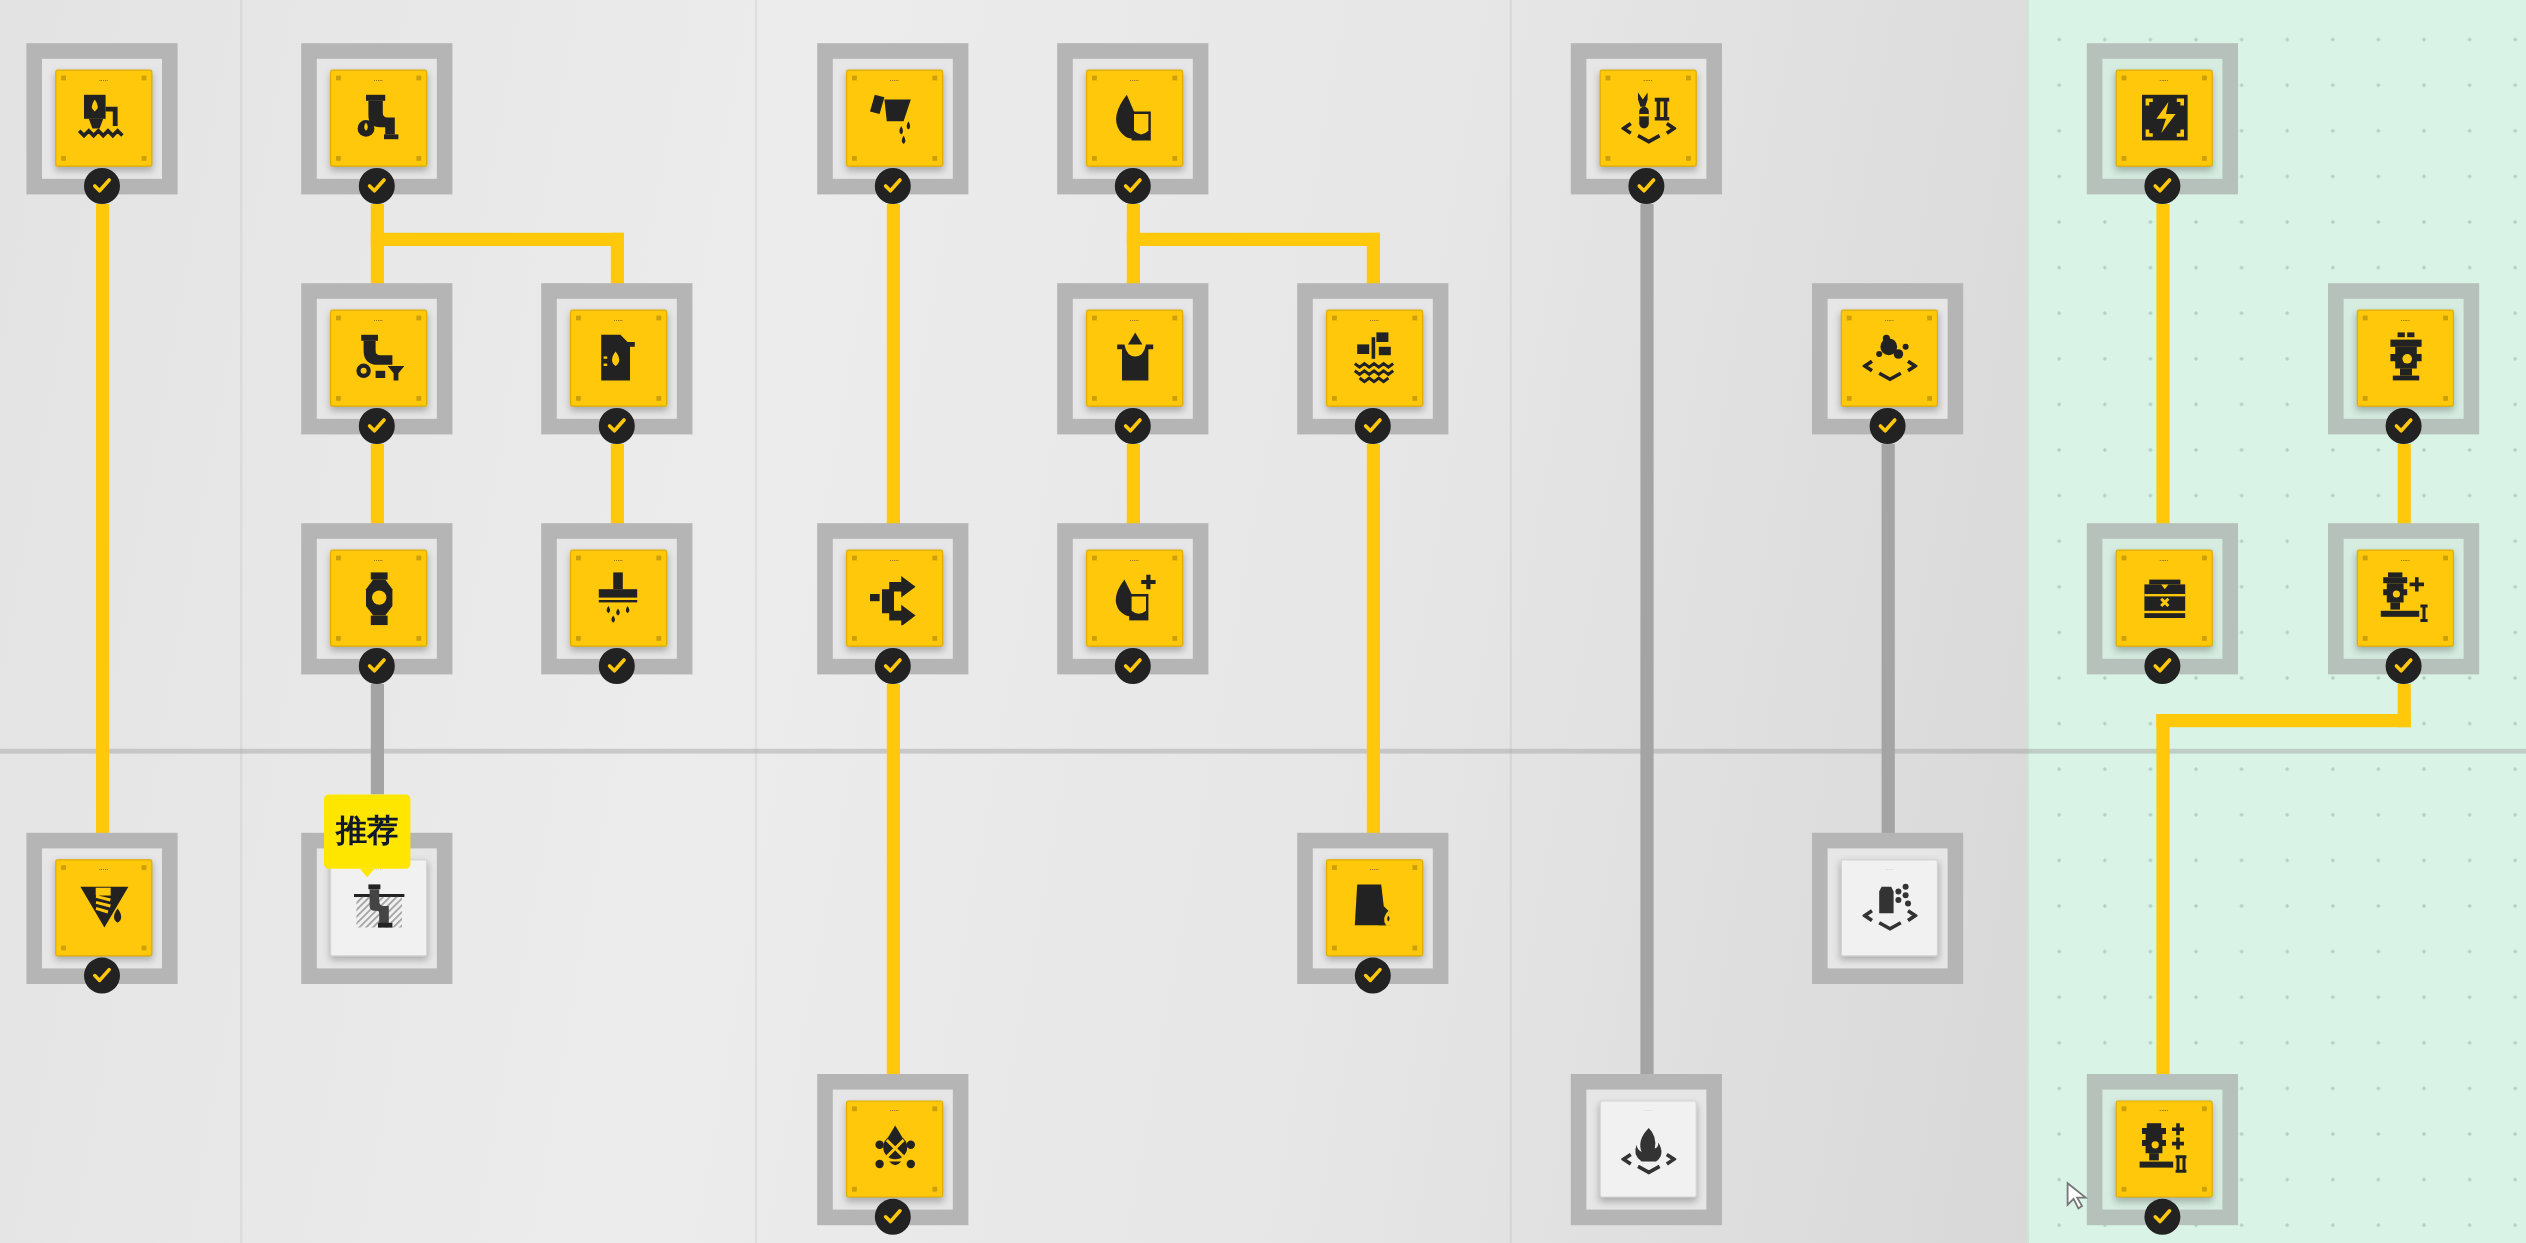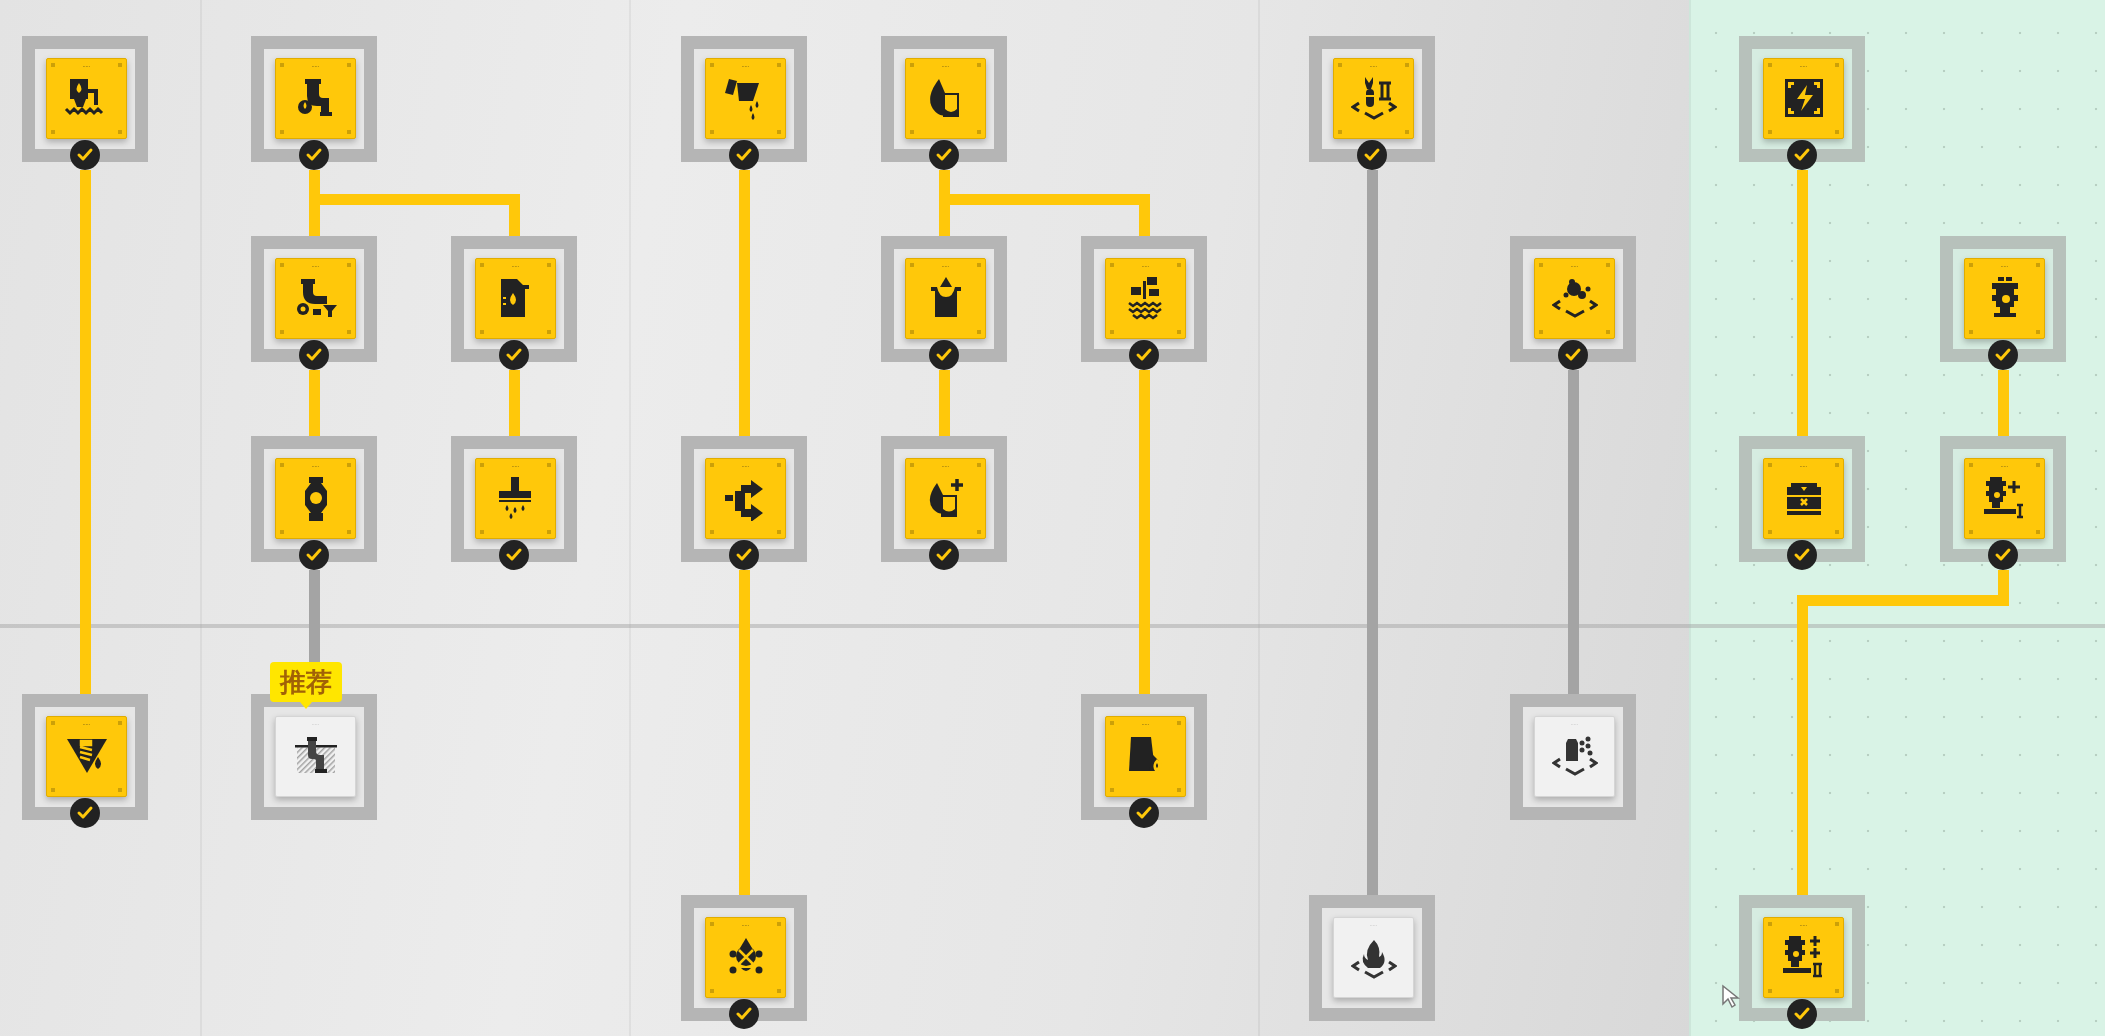--- a/index.html
+++ b/index.html
@@ -23,23 +23,23 @@
   .tile.done{background:#ffc80a;border:1px solid #e0ac00;}
   .tile.locked{background:#f1f1f1;border:1px solid #d5d5d5;}
   .tile .lbl{position:absolute;top:5px;left:0;right:0;text-align:center;font-size:4px;
        font-weight:bold;color:#222;letter-spacing:0.2px;}
   .tile.locked .lbl{color:#888;font-weight:normal;}
   .tile .rivet{position:absolute;width:4px;height:4px;background:rgba(0,0,0,0.2);}
   .tile svg{position:absolute;left:17px;top:16px;width:46px;height:46px;}
   .check{position:absolute;left:48px;top:104px;width:30px;height:30px;border-radius:50%;
          background:#222;display:flex;align-items:center;justify-content:center;z-index:3;}
   .check svg{width:18px;height:18px;}
-  .badge{position:absolute;background:#ffe600;color:#a16207;font-size:26px;font-weight:bold;
-         padding:3px 10px;border-radius:4px;z-index:5;line-height:34px;
-         font-family:Liberation Sans, sans-serif;}
+  .badge{position:absolute;background:#ffe600;color:#0f172a;font-size:26px;font-weight:bold;
+         padding:14px 10px;border-radius:4px;z-index:5;line-height:34px;
+         font-family:Liberation Serif, serif;}
   .badge:after{content:"";position:absolute;left:50%;bottom:-7px;margin-left:-6px;
          border-left:6px solid transparent;border-right:6px solid transparent;border-top:7px solid #ffe600;}
   .cursor{position:absolute;z-index:6;}
 </style>
 </head>
 <body>
 
 <div id="canvas">
   <div id="zone" class="green-zone" style="left: 1689px; width: 416px;"></div>
   <div id="dividers">

